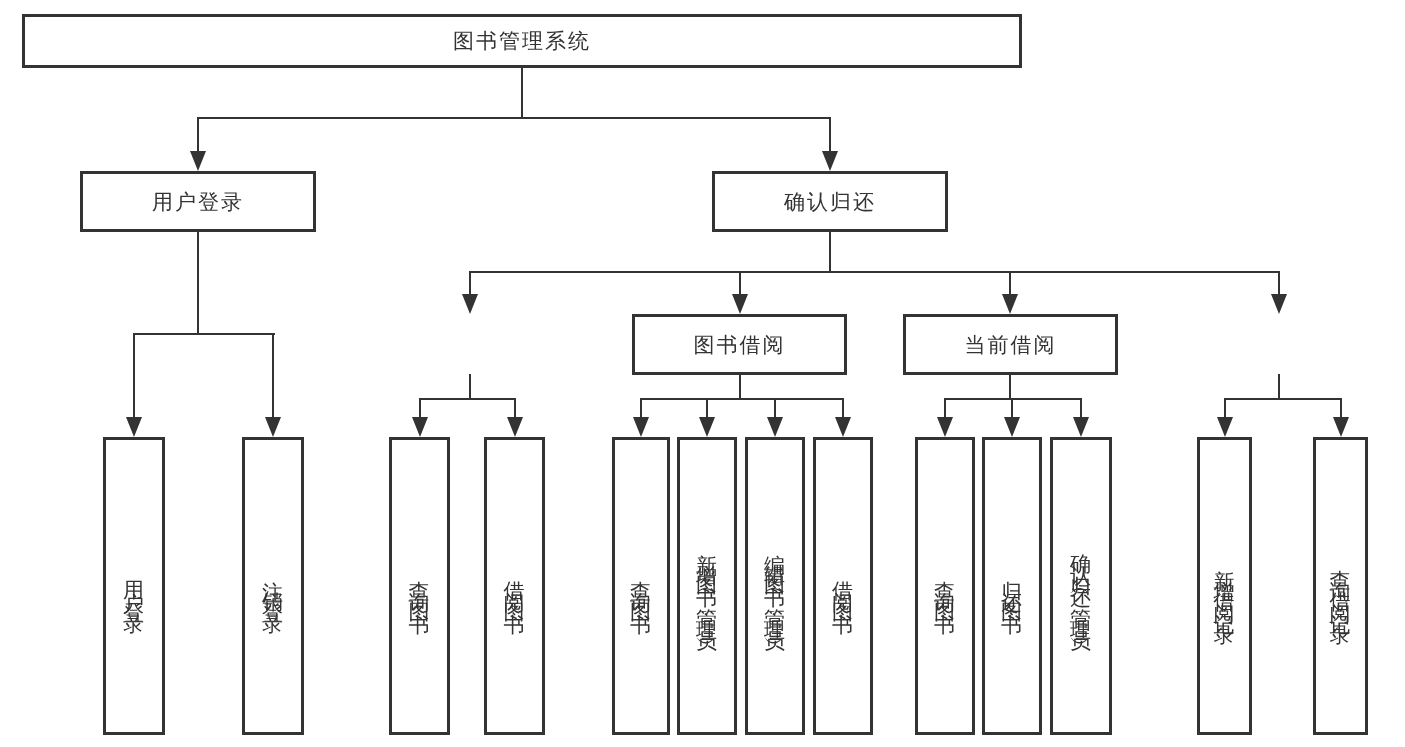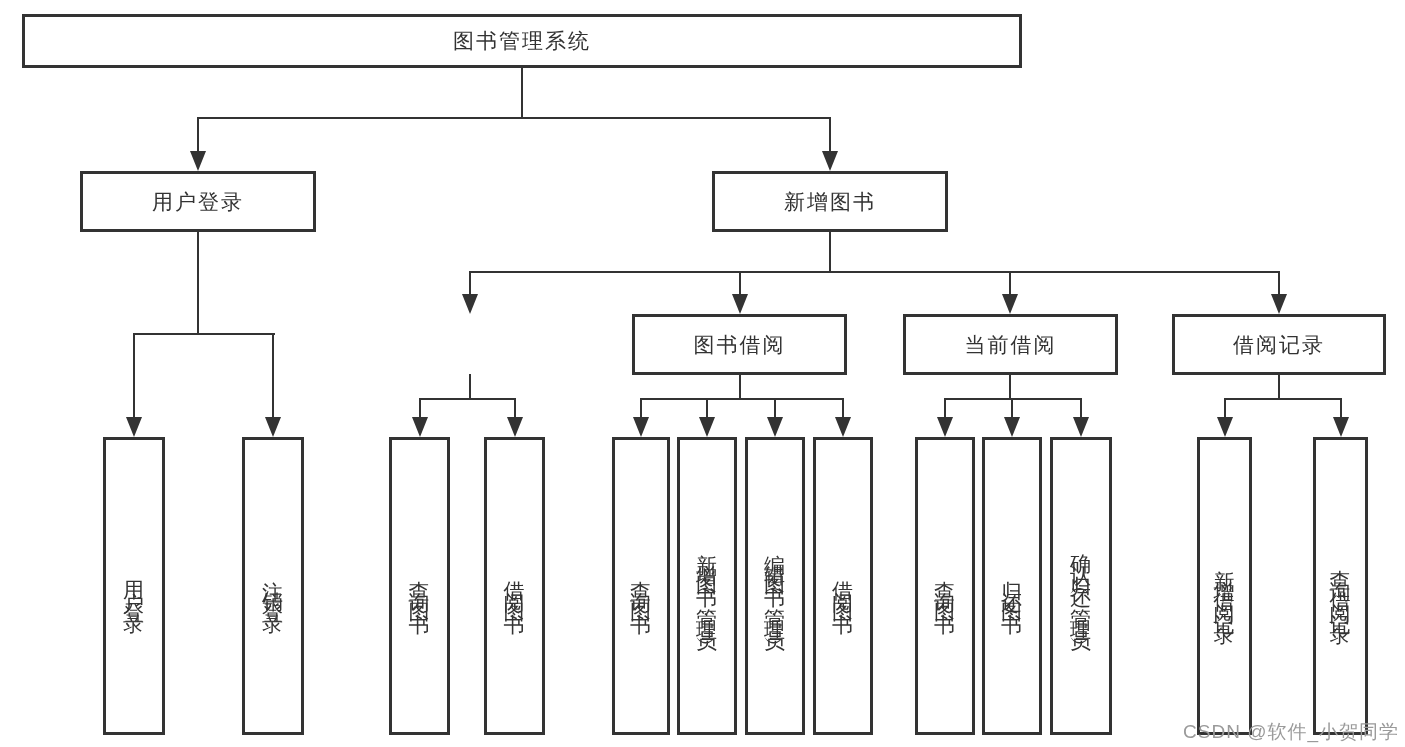--- a/index.html
+++ b/index.html
@@ -64,21 +64,21 @@
   <div class="hline" style="left:197px;top:117px;width:634px;"></div>
   <div class="vline" style="left:197px;top:117px;height:36px;"></div>
   <div class="vline" style="left:829px;top:117px;height:36px;"></div>
   <div class="arrow" style="left:190px;top:151px;"></div>
   <div class="arrow" style="left:822px;top:151px;"></div>
 
   <div class="hbox" style="left:80px;top:171px;width:236px;height:61px;">
     <span>用户登录</span>
   </div>
   <div class="hbox" style="left:712px;top:171px;width:236px;height:61px;">
-    <span>新增图书</span>
+    <span>确认归还</span>
   </div>
 
   <div class="vline" style="left:197px;top:231px;height:104px;"></div>
   <div class="hline" style="left:133px;top:333px;width:142px;"></div>
   <div class="vline" style="left:133px;top:333px;height:86px;"></div>
   <div class="vline" style="left:272px;top:333px;height:86px;"></div>
   <div class="arrow" style="left:126px;top:417px;"></div>
   <div class="arrow" style="left:265px;top:417px;"></div>
 
   <div class="vline" style="left:829px;top:231px;height:41px;"></div>
@@ -90,23 +90,20 @@
   <div class="arrow" style="left:462px;top:294px;"></div>
   <div class="arrow" style="left:732px;top:294px;"></div>
   <div class="arrow" style="left:1002px;top:294px;"></div>
   <div class="arrow" style="left:1271px;top:294px;"></div>
 
   <div class="hbox" style="left:632px;top:314px;width:215px;height:61px;font-family:Liberation Mono, monospace;">
     <span>图书借阅</span>
   </div>
   <div class="hbox" style="left:903px;top:314px;width:215px;height:61px;">
     <span>当前借阅</span>
-  </div>
-  <div class="hbox" style="left:1172px;top:314px;width:214px;height:61px;">
-    <span>借阅记录</span>
   </div>
 
   <div class="vline" style="left:469px;top:374px;height:26px;"></div>
   <div class="hline" style="left:419px;top:398px;width:97px;"></div>
   <div class="vline" style="left:419px;top:398px;height:21px;"></div>
   <div class="vline" style="left:514px;top:398px;height:21px;"></div>
   <div class="arrow" style="left:412px;top:417px;"></div>
   <div class="arrow" style="left:507px;top:417px;"></div>
 
   <div class="vline" style="left:739px;top:374px;height:26px;"></div>
@@ -173,15 +170,14 @@
     <span>确认归还（管理员）</span>
   </div>
 
   <div class="leaf" style="left:1197px;width:55px;">
     <span>新增借阅记录</span>
   </div>
   <div class="leaf" style="left:1313px;width:55px;">
     <span>查询借阅记录</span>
   </div>
 
-  <div class="watermark">CSDN @软件_小贺同学</div>
 
 </div>
 
 </body></html>

